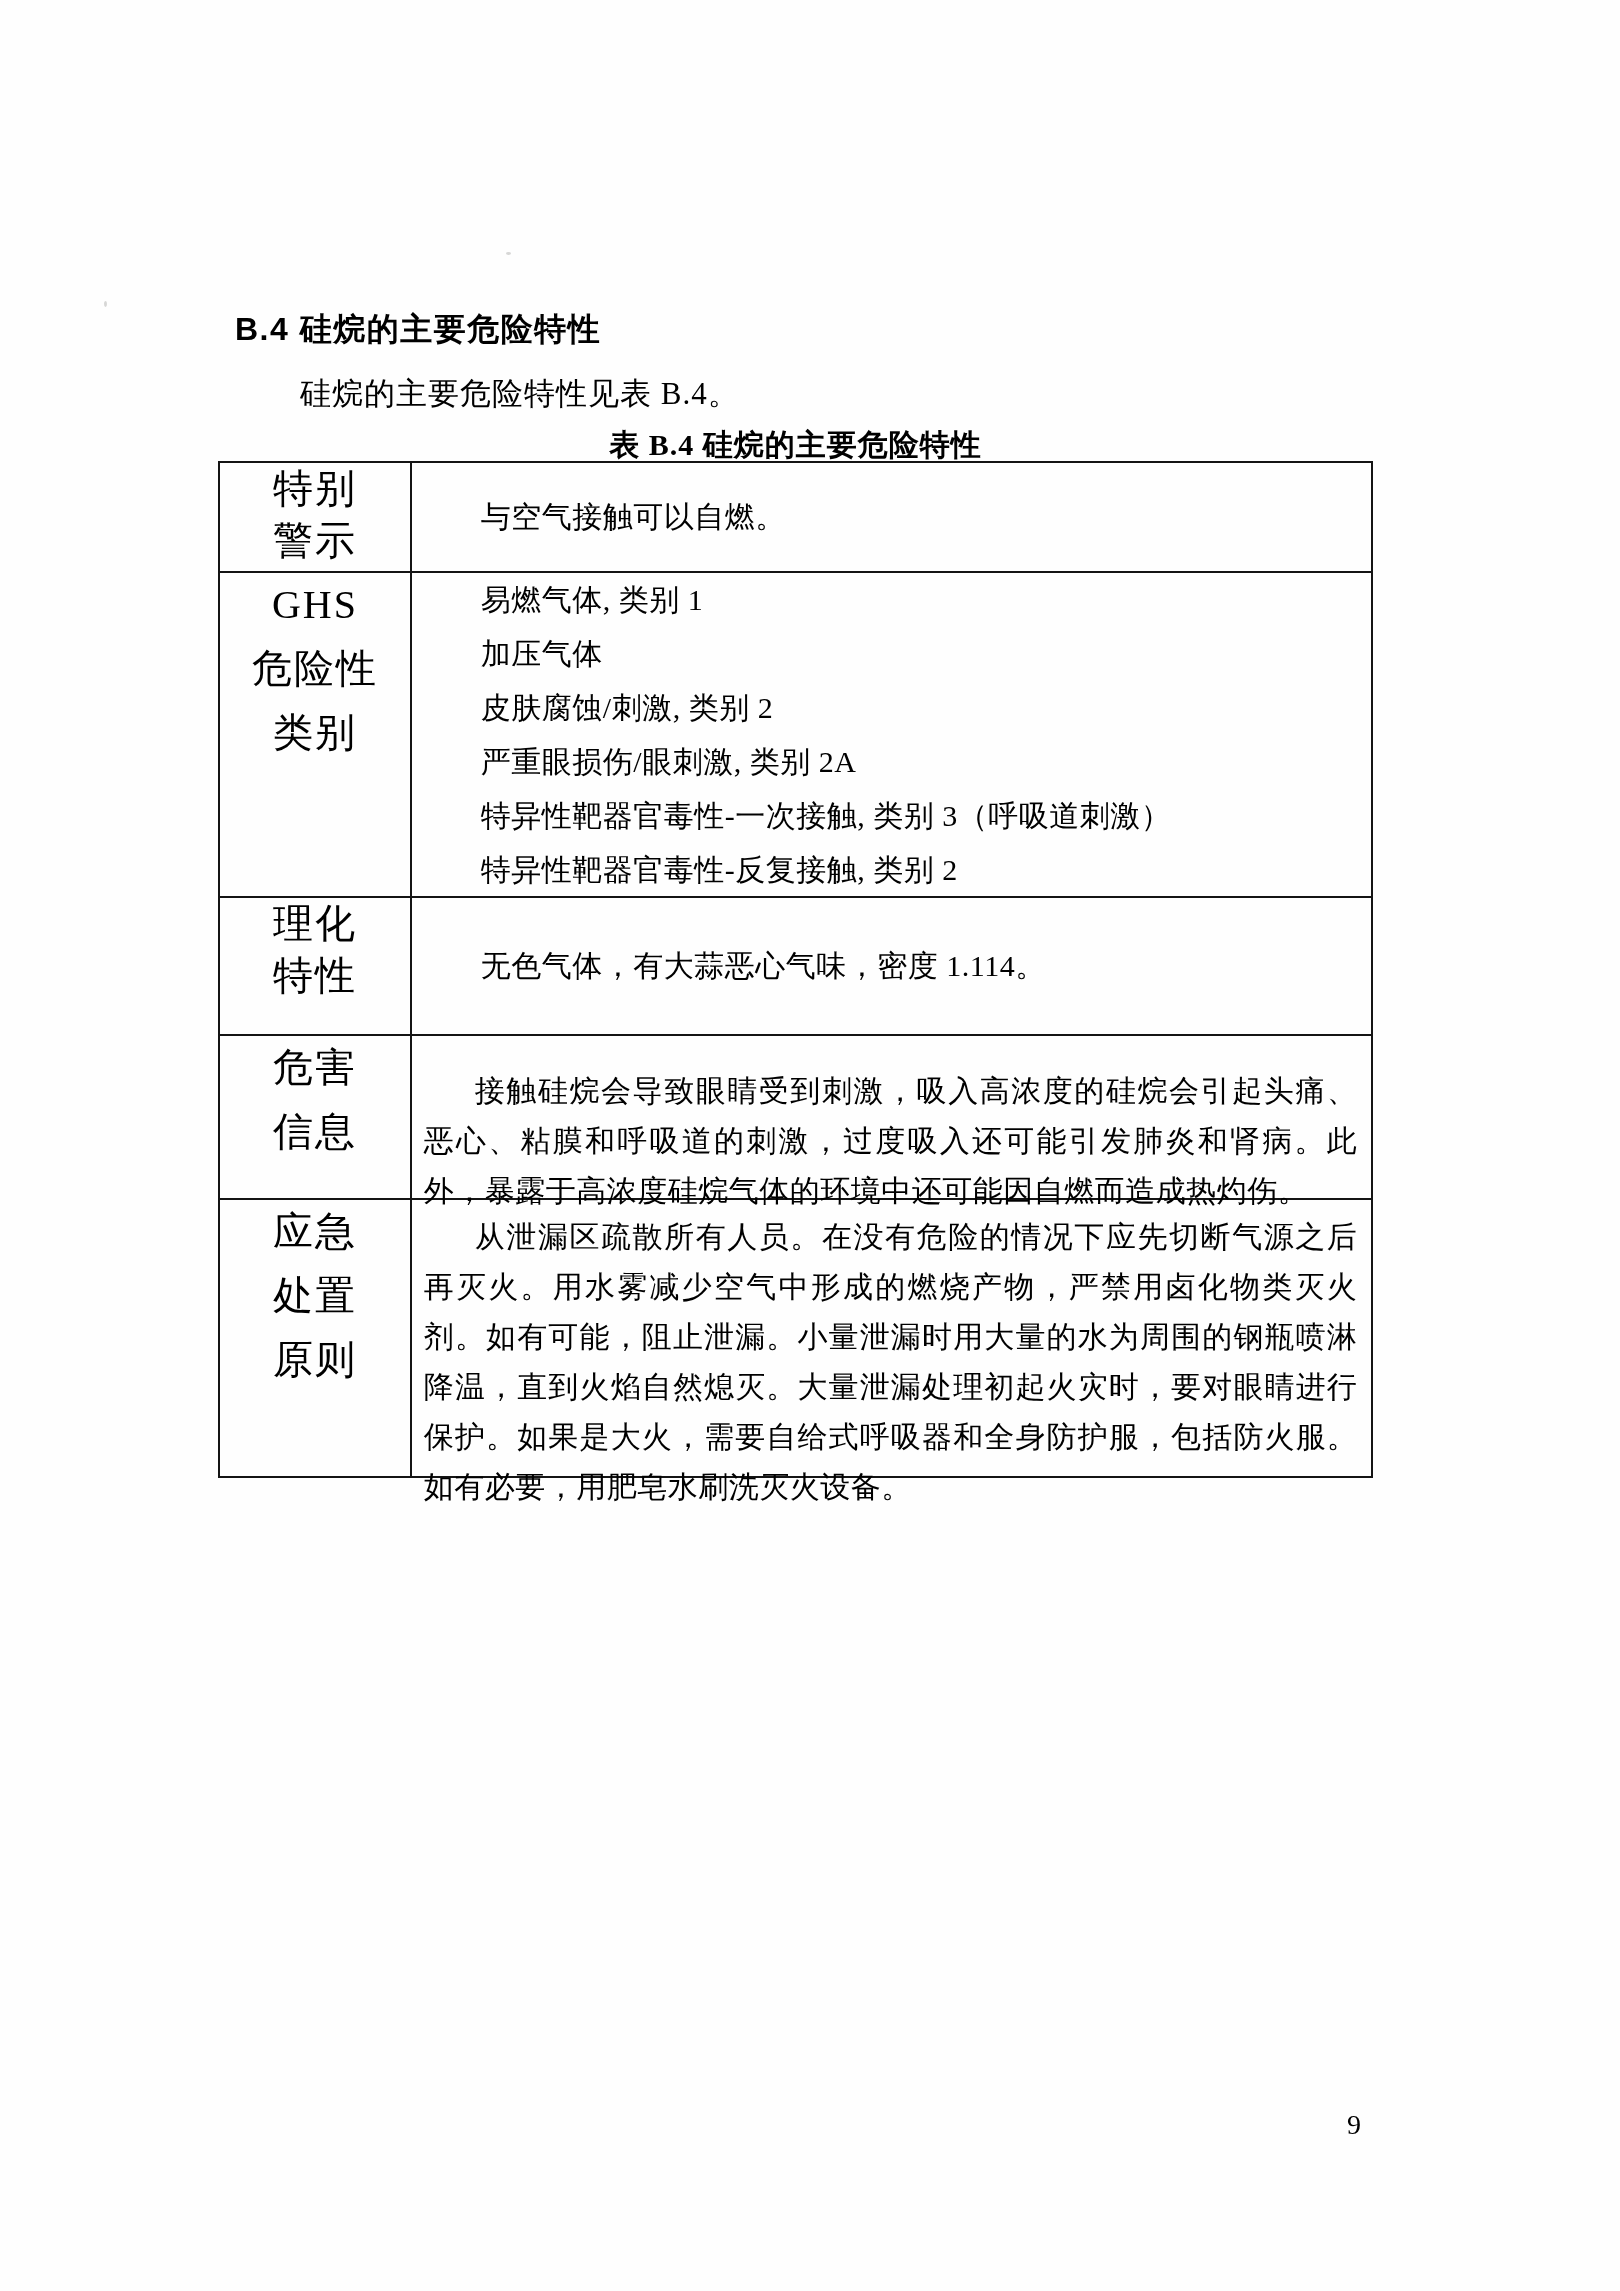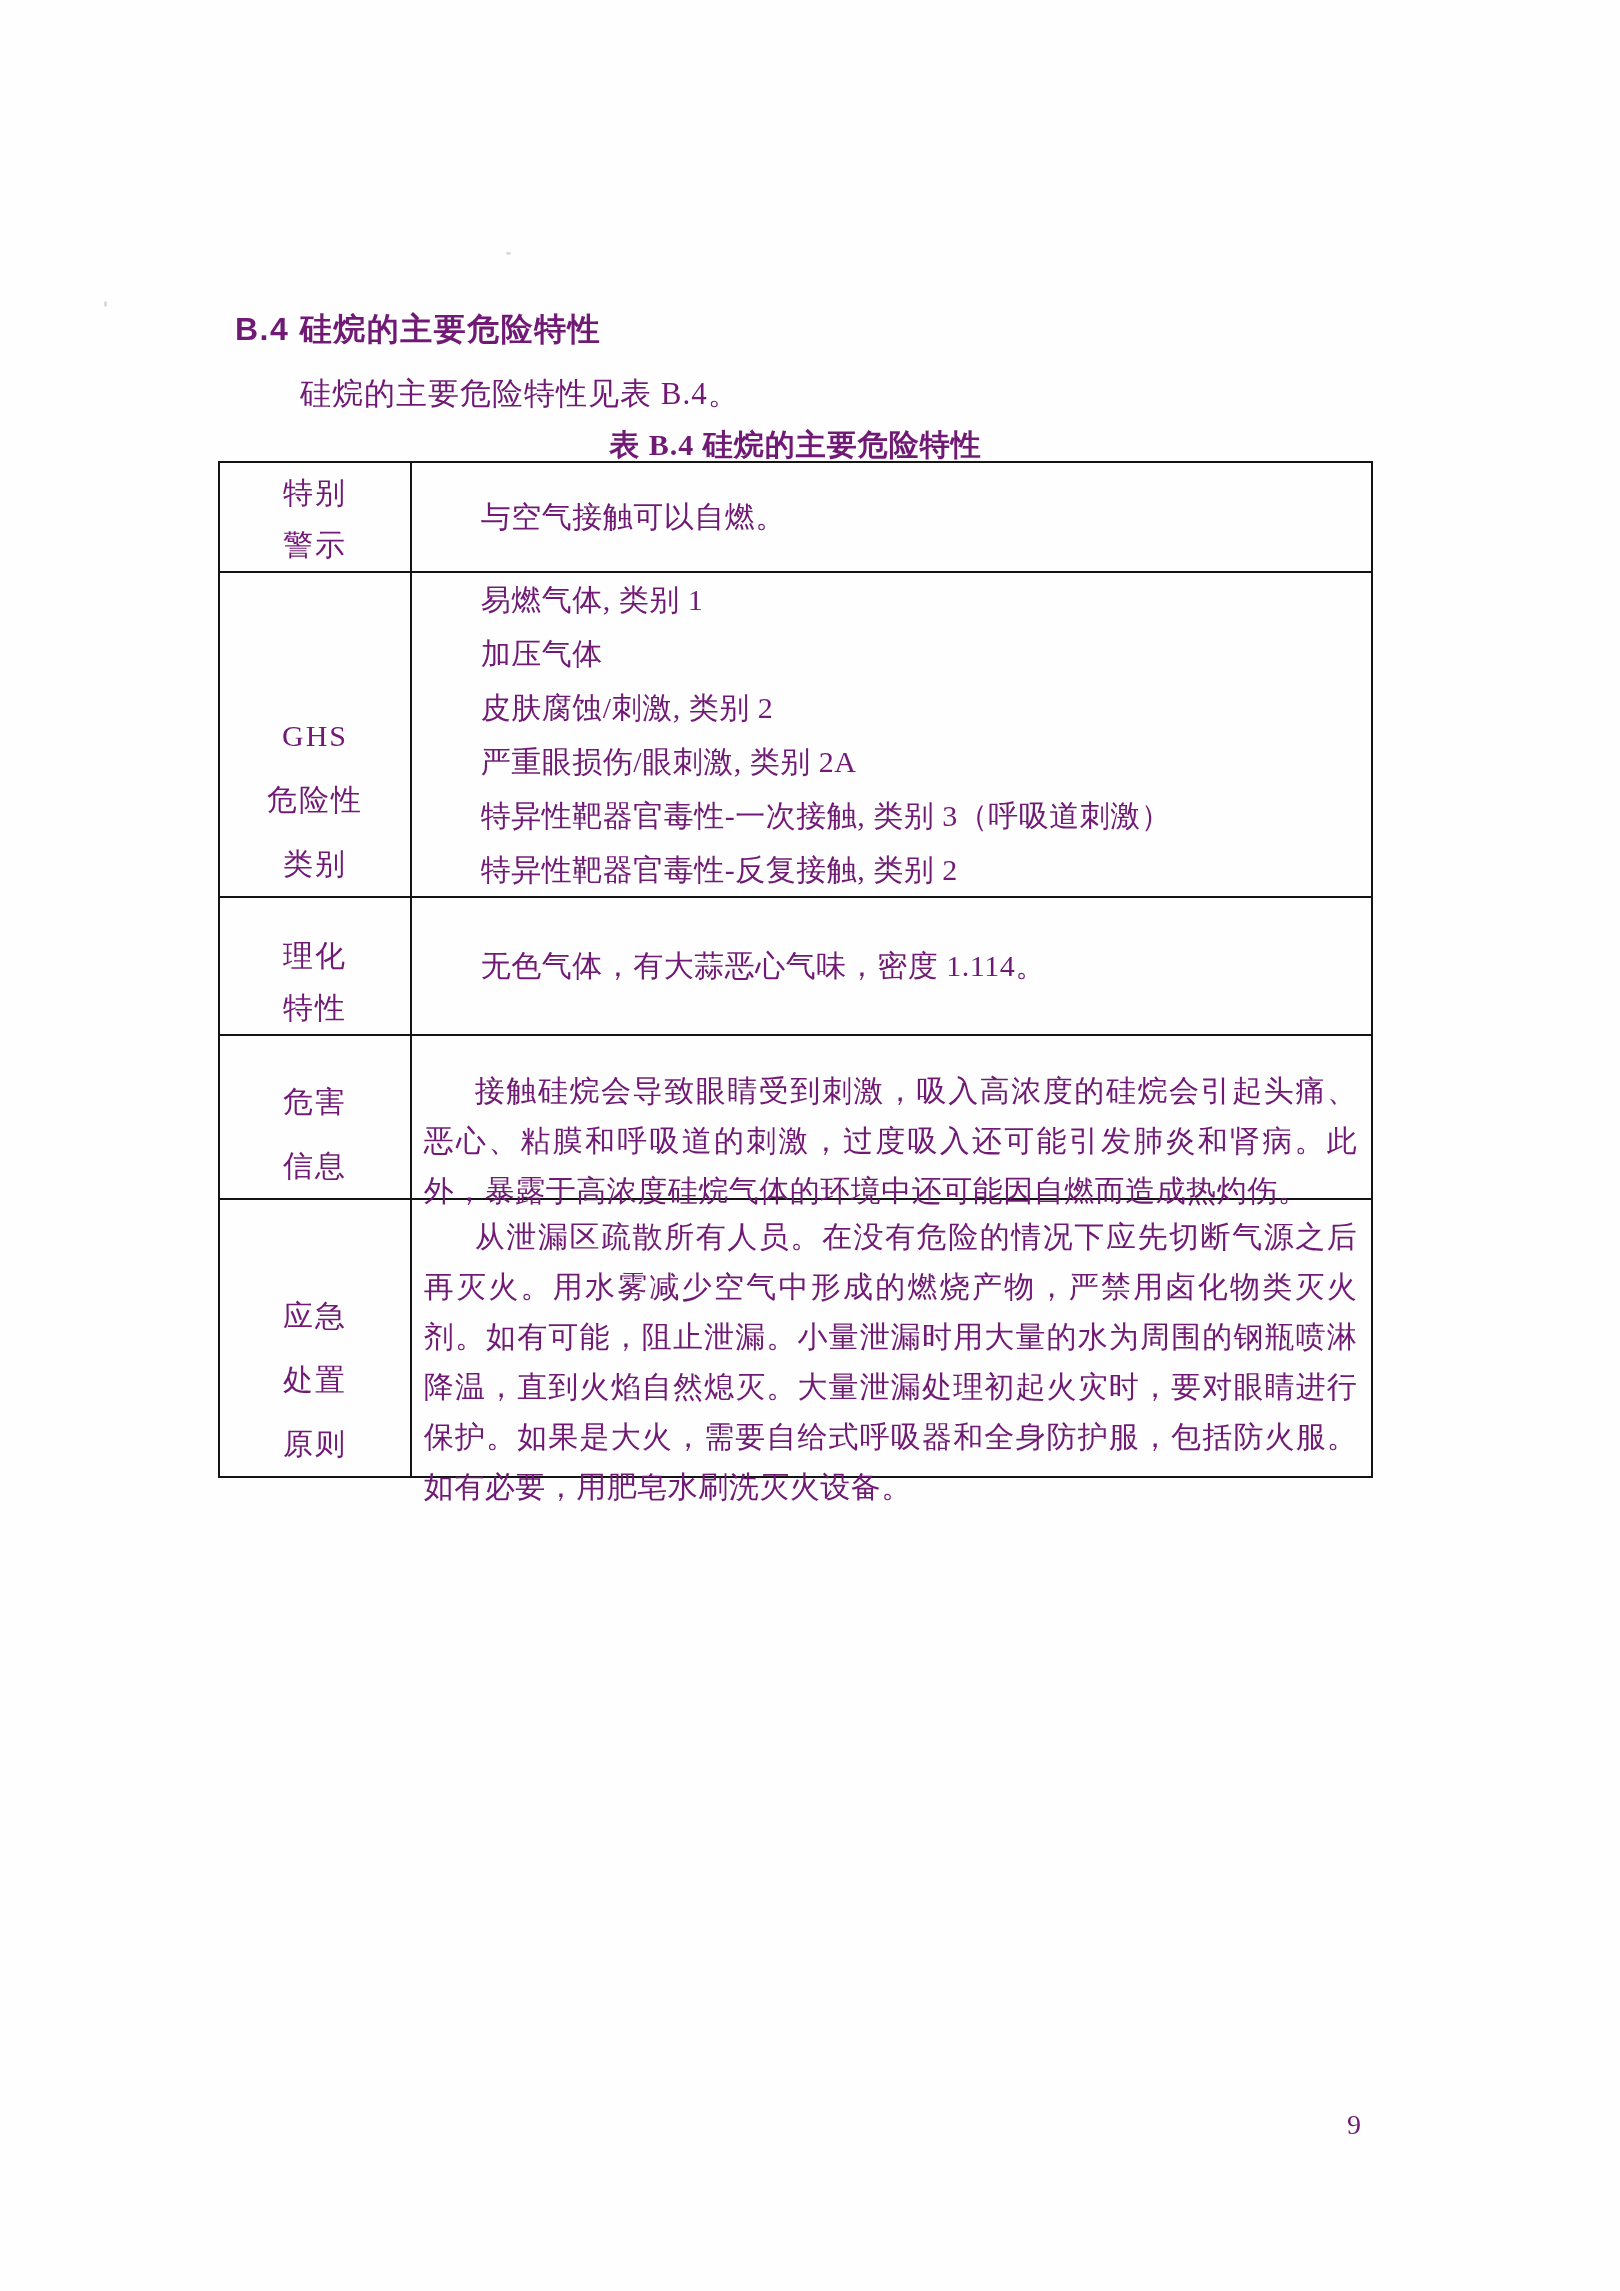--- a/index.html
+++ b/index.html
@@ -6,21 +6,21 @@
     margin: 0;
     padding: 0;
     background: #e9e9e7;
   }
   .page {
     position: relative;
     width: 1620px;
     height: 2292px;
     background: #fefefe;
     font-family: "Liberation Serif", "DejaVu Serif", serif;
-    color: #701a75;
+    color: #000000;
     overflow: hidden;
     margin: 0 auto;
   }
   .heading {
     position: absolute;
     left: 235px;
     top: 308px;
     font-family: "Liberation Sans", "DejaVu Sans", sans-serif;
     font-weight: bold;
     font-size: 32px;
@@ -61,23 +61,23 @@
     border-bottom: 2px solid #141414;
   }
   .trow:last-child { border-bottom: none; }
   .lcell {
     width: 192px;
     flex: 0 0 192px;
     box-sizing: border-box;
     border-right: 2px solid #141414;
     display: flex;
     flex-direction: column;
-    justify-content: flex-end;
+    justify-content: flex-start;
     align-items: center;
-    font-size: 30px;
+    font-size: 40px;
     letter-spacing: 2px;
   }
   .lh-sm .label-line { line-height: 52px; }
   .lh-lg .label-line { line-height: 64px; }
   .ccell {
     flex: 1;
     box-sizing: border-box;
     font-size: 30px;
     display: flex;
     flex-direction: column;

